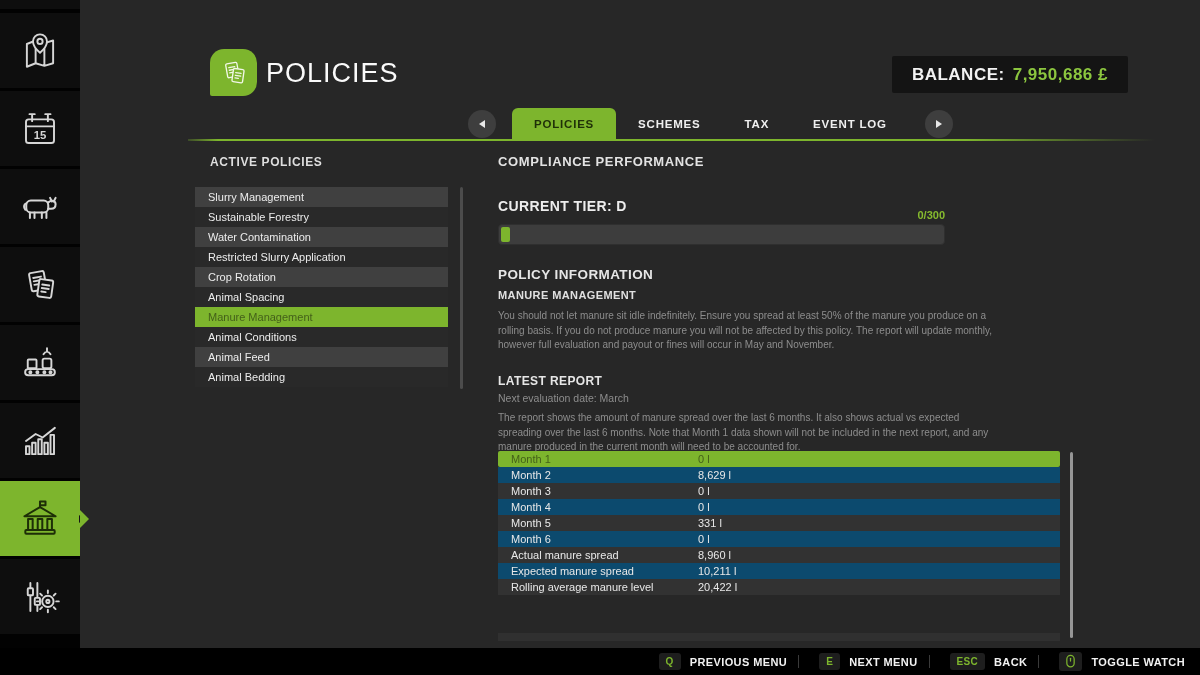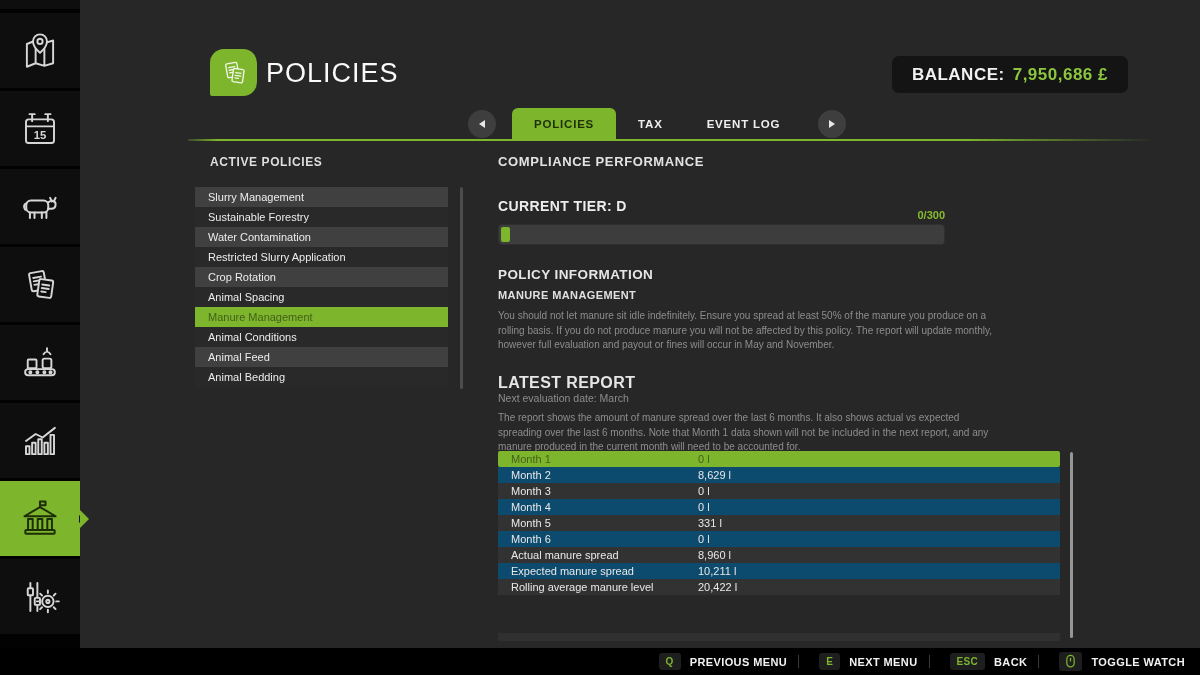--- a/index.html
+++ b/index.html
@@ -22,21 +22,21 @@
   .tile svg text { fill:#d6d6d6; stroke:none; font-weight:bold; font-family:"Liberation Sans",sans-serif; }
 
   
   .app-icon { position:absolute; left:210px; top:49px; width:47px; height:47px;
               background:var(--accent); border-radius:14px 14px 14px 2px;
               display:flex; align-items:center; justify-content:center; }
   .app-icon svg { stroke:#f2f7e8; fill:none; stroke-width:2; stroke-linecap:round; stroke-linejoin:round; }
   .page-title { position:absolute; left:266px; top:58px; font-size:27px; font-weight:500;
                 color:#fafafa; letter-spacing:1px; }
   .balance { position:absolute; right:72px; top:56px; height:37px; background:#141414;
-             border-radius:7px; display:flex; align-items:center; padding:0 20px; gap:8px;
+             border-radius:2px; display:flex; align-items:center; padding:0 20px; gap:8px;
              font-size:17px; font-weight:bold; }
   .balance .lbl { color:#f2f2f2; letter-spacing:.5px; }
   .balance .val { color:#8cc63f; letter-spacing:.5px; }
 
   
   .tabbar { position:absolute; left:468px; top:108px; height:32px; display:flex; align-items:center; }
   .tab-arrow { width:28px; height:28px; border-radius:50%; background:#3e3e3e; border:none;
                display:flex; align-items:center; justify-content:center; cursor:pointer; }
   .tab-arrow .tri-l { width:0; height:0; border-right:6px solid #e8e8e8;
                border-top:4px solid transparent; border-bottom:4px solid transparent; }
@@ -70,21 +70,21 @@
            background:#3d3d3d; border:1px solid #2f2f2f; border-radius:4px; }
   .progress .fill { position:absolute; left:2px; top:2px; bottom:2px; width:9px;
            background:var(--accent); border-radius:2px; }
 
   
   .info-heading   { left:498px; top:267px; font-size:13.5px; letter-spacing:.4px; color:#e6e6e6;text-align:right; }
   .info-sub       { left:498px; top:289px; font-size:11px; letter-spacing:.4px; color:#e0e0e0; }
   .para { position:absolute; left:498px; width:505px; font-size:10px; line-height:14.5px;
           color:#8d8d8d; }
   .para.desc   { top:309px; }
-  .report-heading { left:498px; top:374px; font-size:16px; letter-spacing:.4px; color:#e6e6e6; }
+  .report-heading { left:498px; top:374px; font-size:12px; letter-spacing:.4px; color:#e6e6e6; }
   .next-eval { position:absolute; left:498px; top:392px; font-size:10.5px; color:#8d8d8d; }
   .para.report { top:411px; }
 
   
   .report-table { position:absolute; left:498px; top:451px; width:562px; }
   .trow { position:relative; height:16px; display:flex; align-items:center; padding-left:13px;
           font-size:11px; color:#e8e8e8; }
   .trow.light { background:#323232; }
   .trow.dark  { background:#0c4a6e; }
   .trow.selected { background:var(--accent); color:#44601a; border-radius:2px; }
@@ -214,20 +214,23 @@
 
   <div class="tabbar">
     <button class="tab-arrow">
         <span class="tri-l"></span>
       </button>
     <div class="tab-strip">
         <div class="tab active">
           <span>POLICIES</span>
         </div>
         <div class="tab">
+          <span>SCHEMES</span>
+        </div>
+        <div class="tab">
           <span>TAX</span>
         </div>
         <div class="tab">
           <span>EVENT LOG</span>
         </div>
       </div>
     <button class="tab-arrow">
         <span class="tri-r"></span>
       </button>
   </div>

